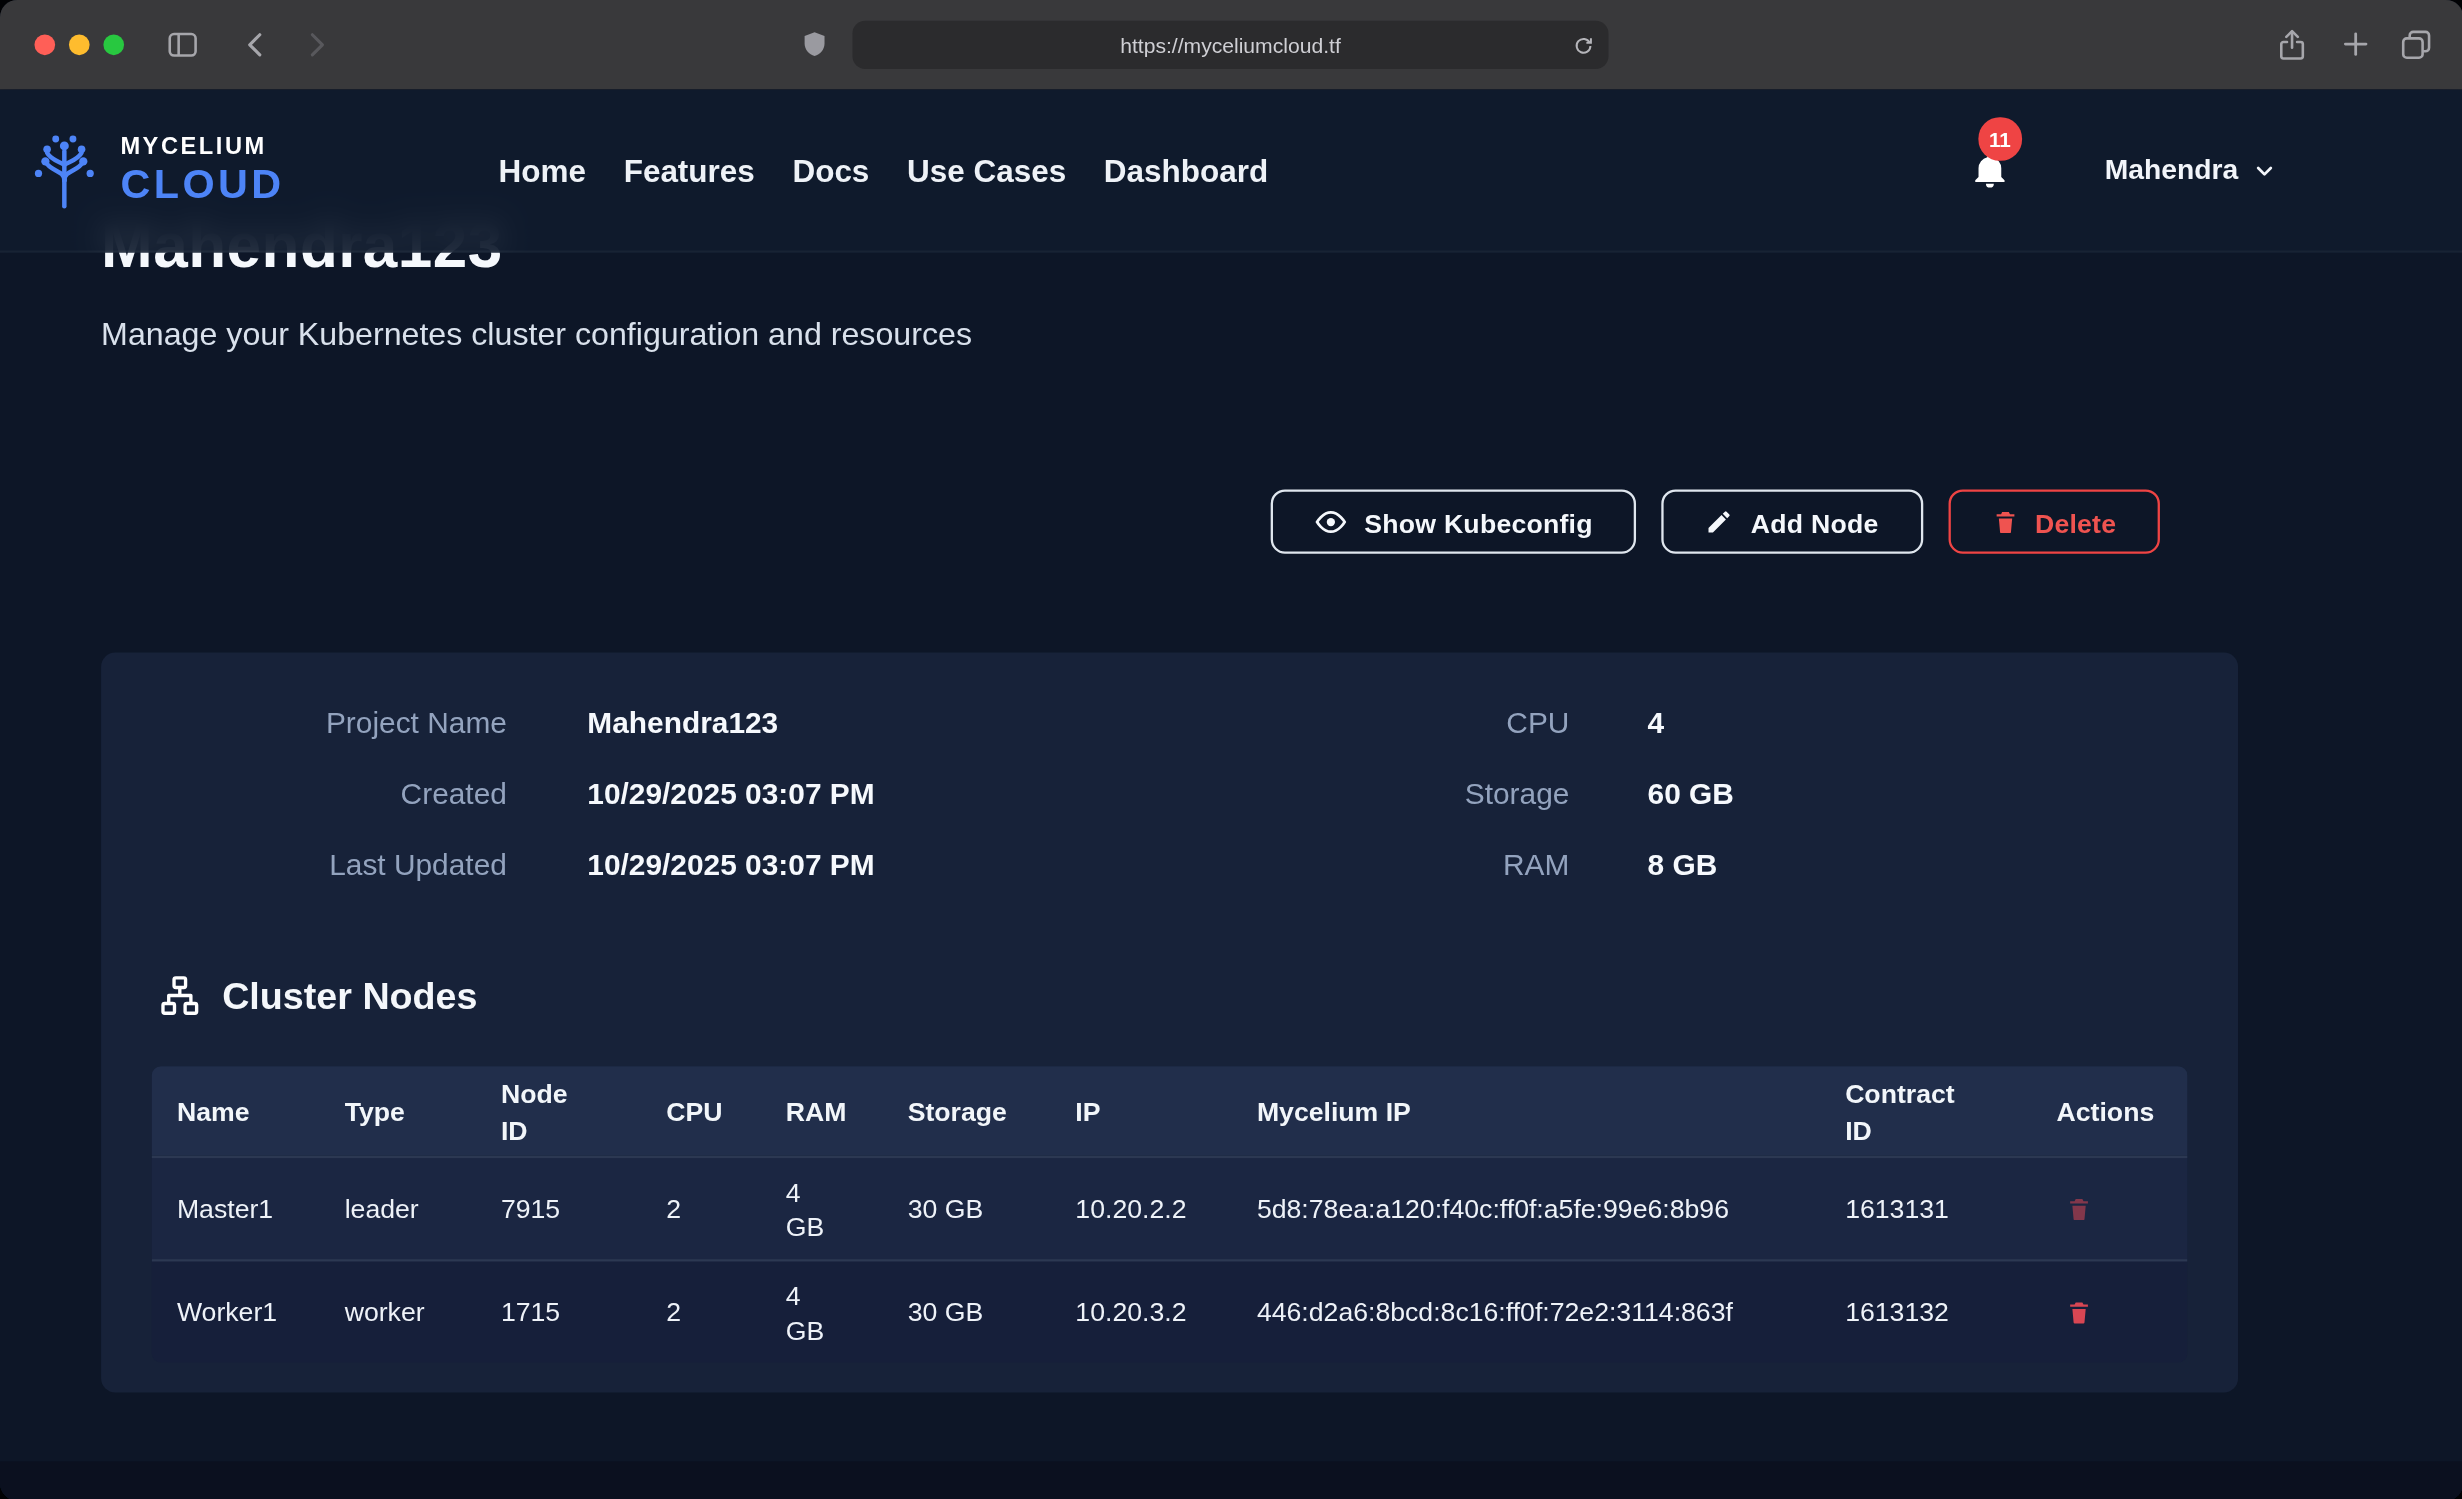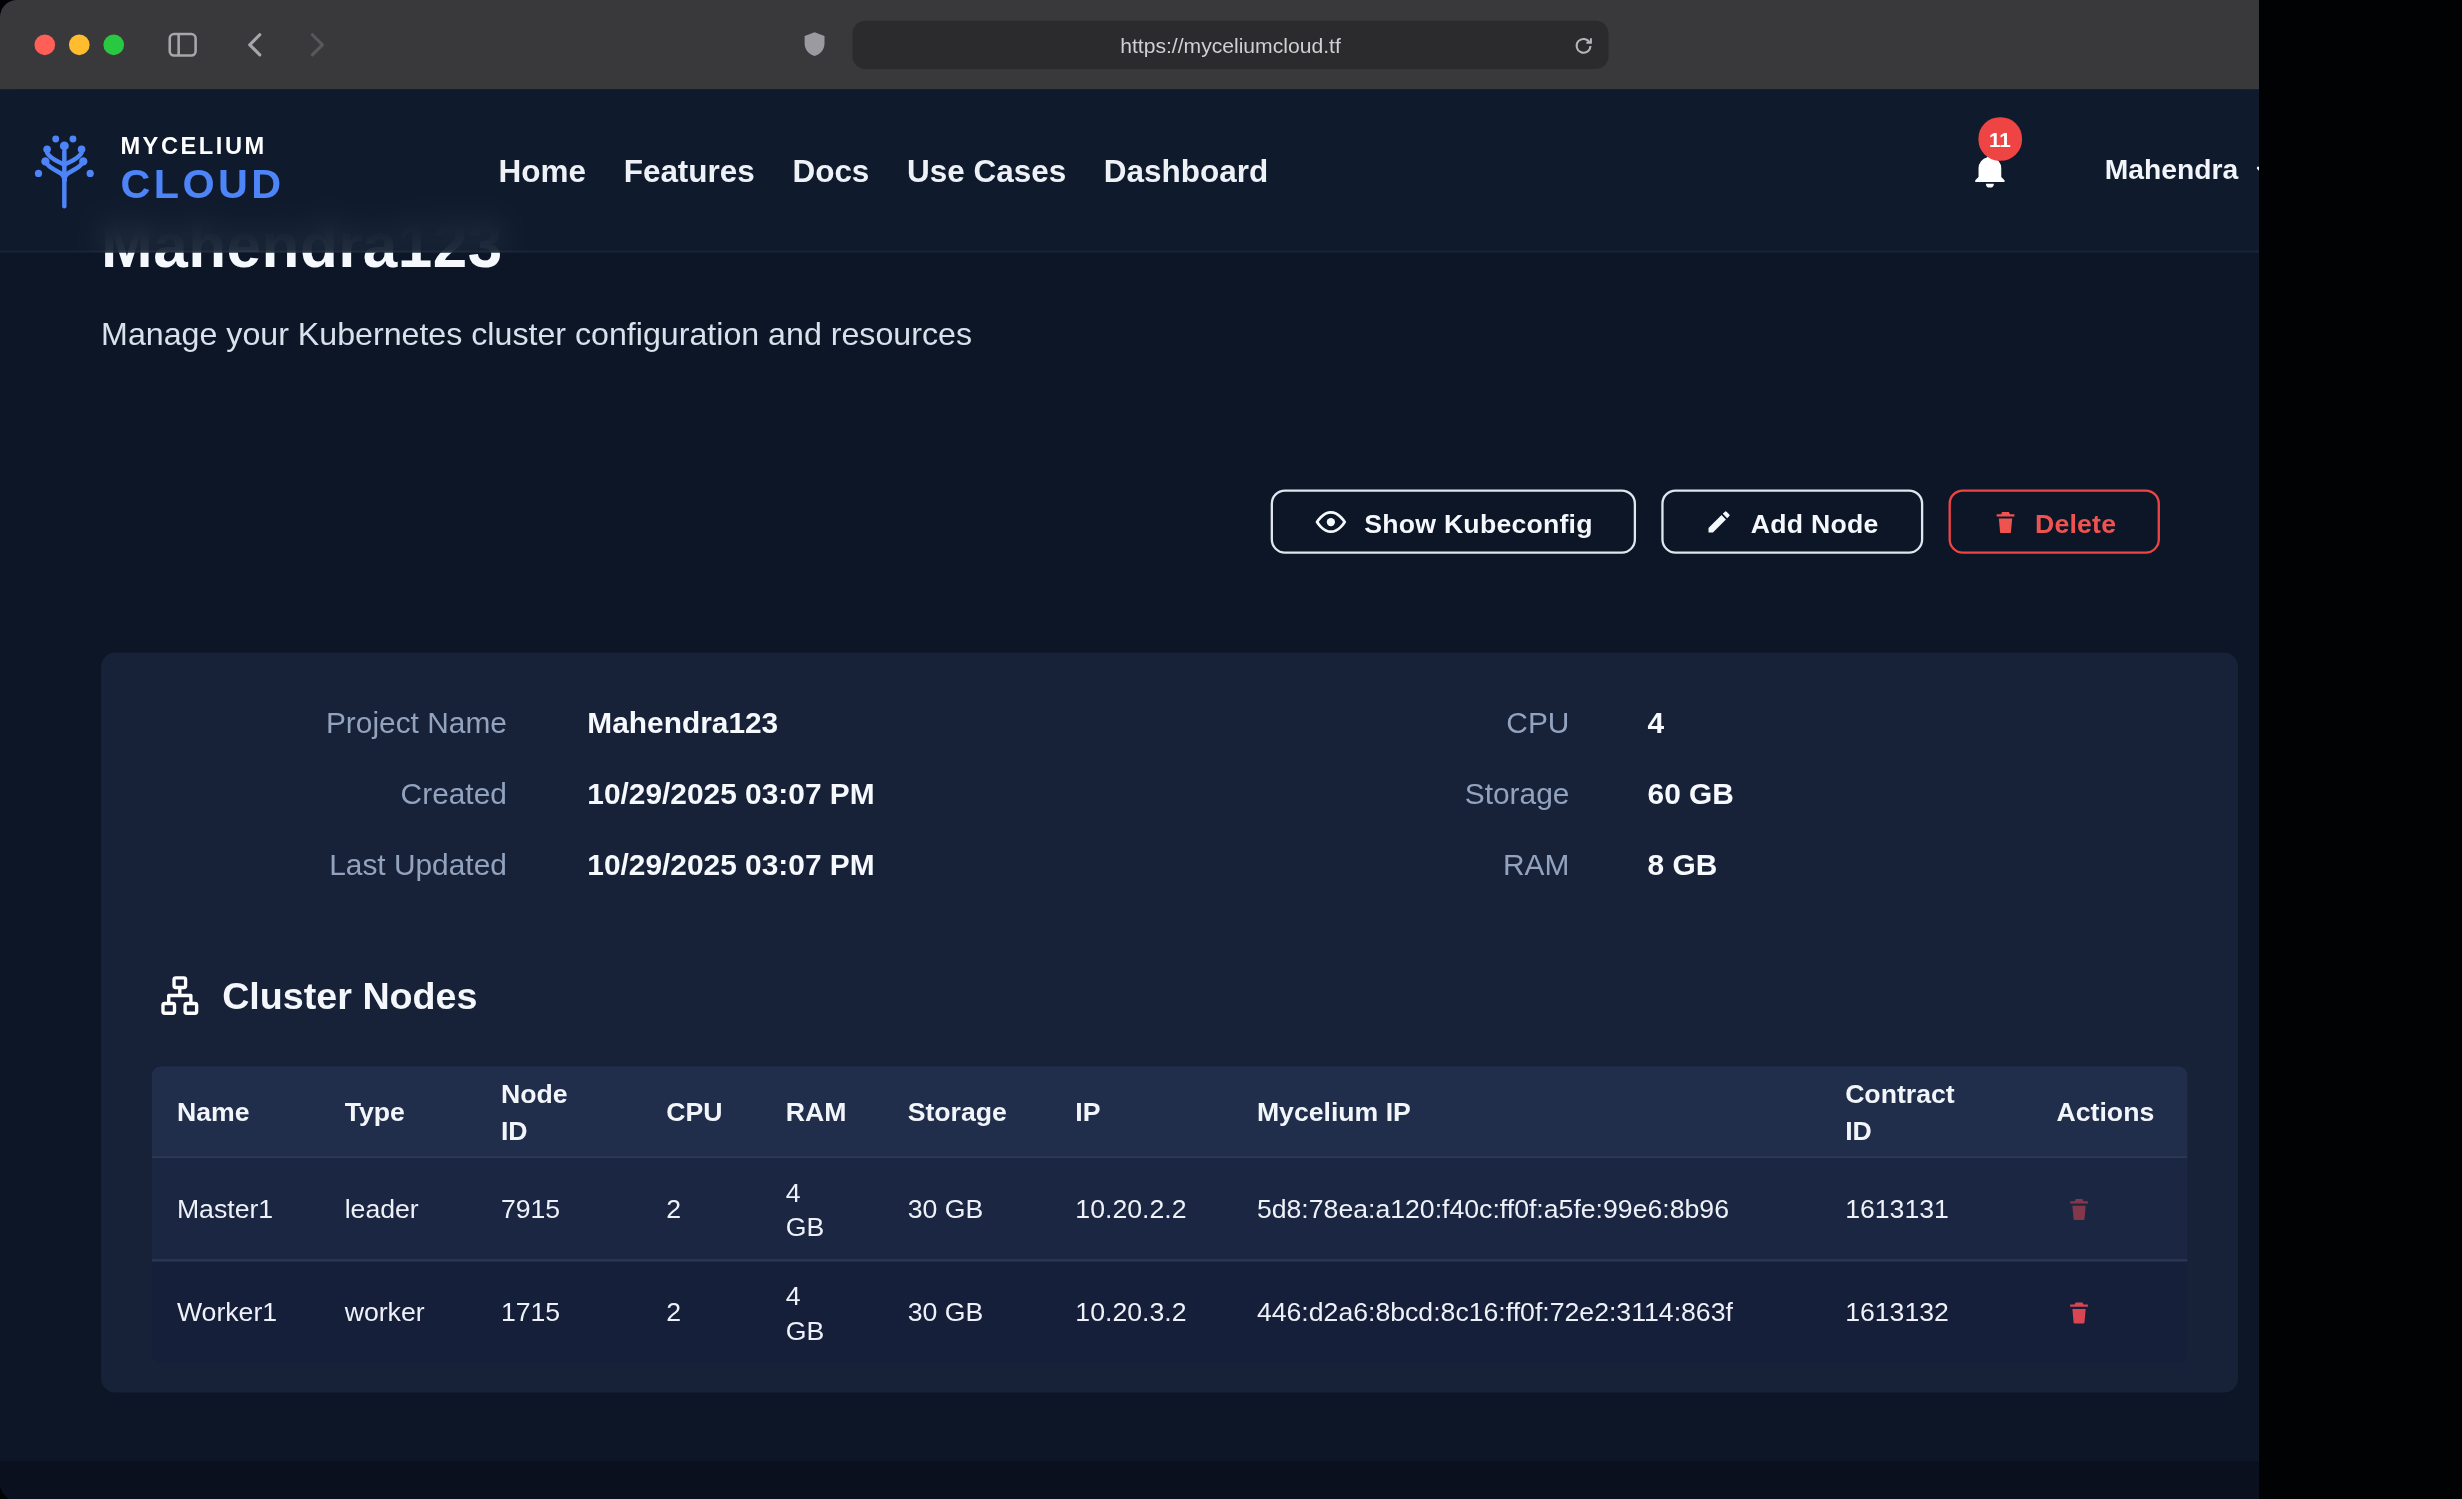--- a/index.html
+++ b/index.html
@@ -1,17 +1,17 @@
 <!DOCTYPE html>
 <html style="font-size:11px"><head>
 <meta charset="utf-8">
 <style>
   html,body{margin:0;padding:0;background:#010204;}
   body{width:2462px;height:1499px;overflow:hidden;font-family:"Liberation Sans",sans-serif;}
-  .viewport{position:relative;width:2238px;height:1499px;overflow:hidden;padding-left:21px;}
+  .viewport{position:relative;width:2462px;height:1499px;overflow:hidden;}
   .screen{position:absolute;top:0;left:0;width:1072px;height:653px;transform:scale(2.2978);transform-origin:0 0;
           border-radius:7.5px;overflow:hidden;background:#0c1524;}
 
   
   .chrome{position:absolute;top:0;left:0;right:0;height:39px;background:#39393b;border-bottom:0.7px solid #222224;}
   .traffic{position:absolute;left:15px;top:15px;display:flex;gap:6.2px;}
   .tl{width:9px;height:9px;border-radius:50%;}
   .tl.red{background:#ff5f57;}
   .tl.yellow{background:#febc2e;}
   .tl.green{background:#28c840;}

